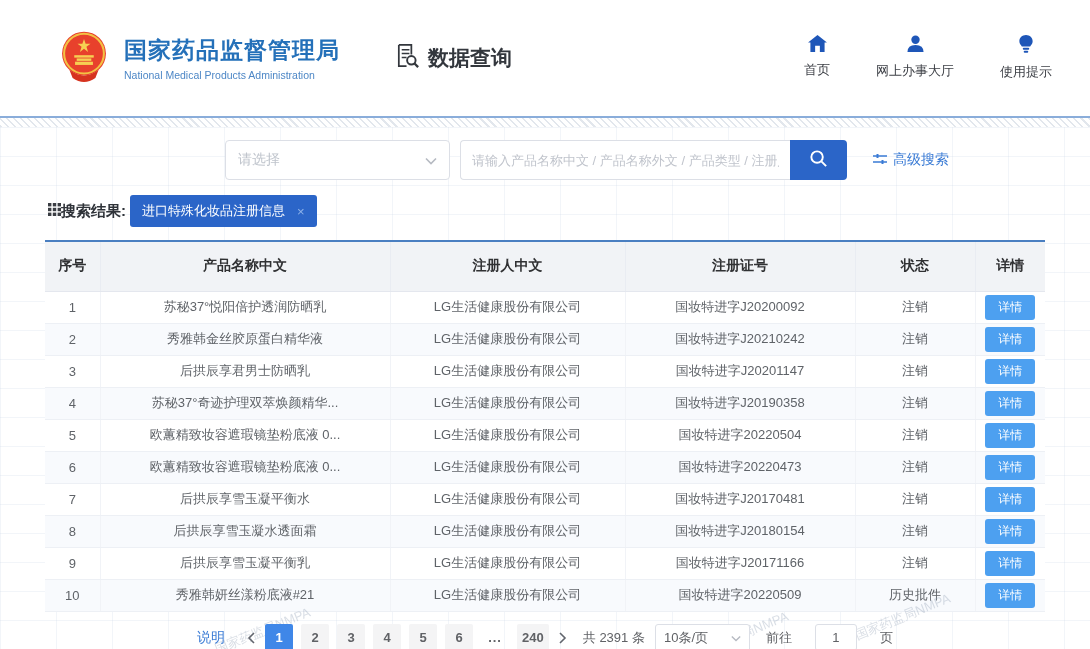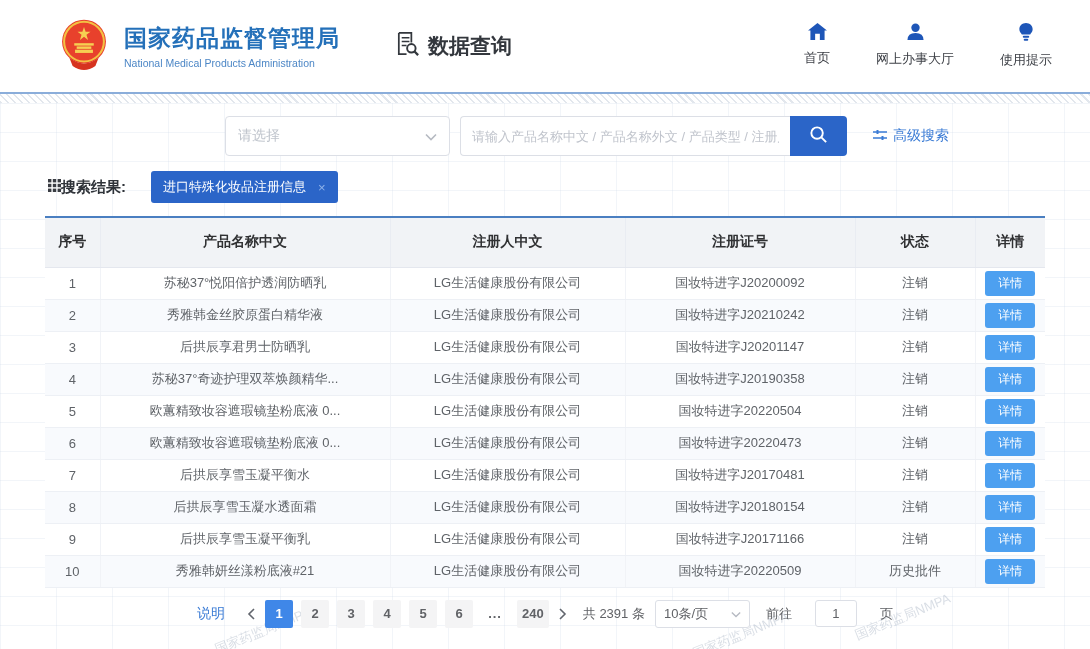--- a/index.html
+++ b/index.html
@@ -3,21 +3,21 @@
 <meta charset="utf-8">
 <style>
   * { box-sizing: border-box; margin: 0; padding: 0; }
   html,body { width:1090px; height:649px; }
   body {
     font-family: "Liberation Sans", "DejaVu Sans", sans-serif;
     background:#ffffff; overflow:hidden; position:relative; color:#303133;
   }
 
   
-  .header { height:92px; display:flex; align-items:center; padding:0 38px 0 58px; background:#fff; position:relative; z-index:2; }
+  .header { height:116px; display:flex; align-items:center; padding:0 38px 0 58px; background:#fff; position:relative; z-index:2; }
   .brand { display:flex; align-items:center; gap:14px; }
   .brand-cn { font-size:23px; font-weight:bold; color:#2470b9; letter-spacing:1px; }
   .brand-en { font-size:10.5px; color:#4d87c6; margin-top:3px; }
   .app-title { display:flex; align-items:center; gap:7px; margin-left:54px; font-size:21px; font-weight:600; color:#33373d; }
   .nav { margin-left:auto; display:flex; gap:46px; }
   .nav-item { display:flex; flex-direction:column; align-items:center; gap:6px; font-size:13px; color:#3c3f45; cursor:pointer; }
   .divider { height:2px; background:#8aadda; position:relative; z-index:2; }
   .hatch { height:9px; background:repeating-linear-gradient(45deg, rgba(160,175,195,.30) 0 1.5px, transparent 1.5px 5px); position:relative; z-index:2; }
 
   
@@ -36,21 +36,21 @@
   .search-input { width:330px; height:40px; border:1px solid #dcdfe6; border-right:none; border-radius:4px 0 0 4px;
     margin-left:10px; padding:0 11px; font-size:13px; color:#606266; background:#fff; outline:none; }
   .search-input::placeholder { color:#c0c4cc; }
   .search-btn { width:57px; height:40px; background:#2b65c8; border:none; border-radius:0 4px 4px 0;
     display:flex; align-items:center; justify-content:center; cursor:pointer; }
   .advanced { margin-left:26px; display:flex; align-items:center; gap:6px; color:#3a7bd5; font-size:14px; cursor:pointer; }
 
   
   .results-row { margin:25px 0 0 48px; display:flex; align-items:center; height:30px; }
   .results-label { font-size:15px; font-weight:bold; color:#2f3339; }
-  .tag { margin-left:25px; background:#2b65c8; color:#fff; font-size:13px; padding:7px 12px; border-radius:3px;
+  .tag { margin-left:4px; background:#2b65c8; color:#fff; font-size:13px; padding:7px 12px; border-radius:3px;
     display:flex; align-items:center; gap:12px; }
   .tag-close { color:#8fb3ea; font-size:13px; cursor:pointer; line-height:1; }
 
   
   .table-wrap { margin:14px 45px 0; background:#fff; }
   table { width:100%; border-collapse:collapse; border-top:2px solid #4a7fc1; table-layout:fixed; }
   thead th { background:#f1f3f6; height:50px; font-size:14px; font-weight:bold; color:#303133;
     border-bottom:1px solid #e4e7ee; border-right:1px solid #e9ecf2; }
   thead th:last-child { border-right:none; }
   tbody td { height:32px; text-align:center; font-size:13px; color:#5f6368;

